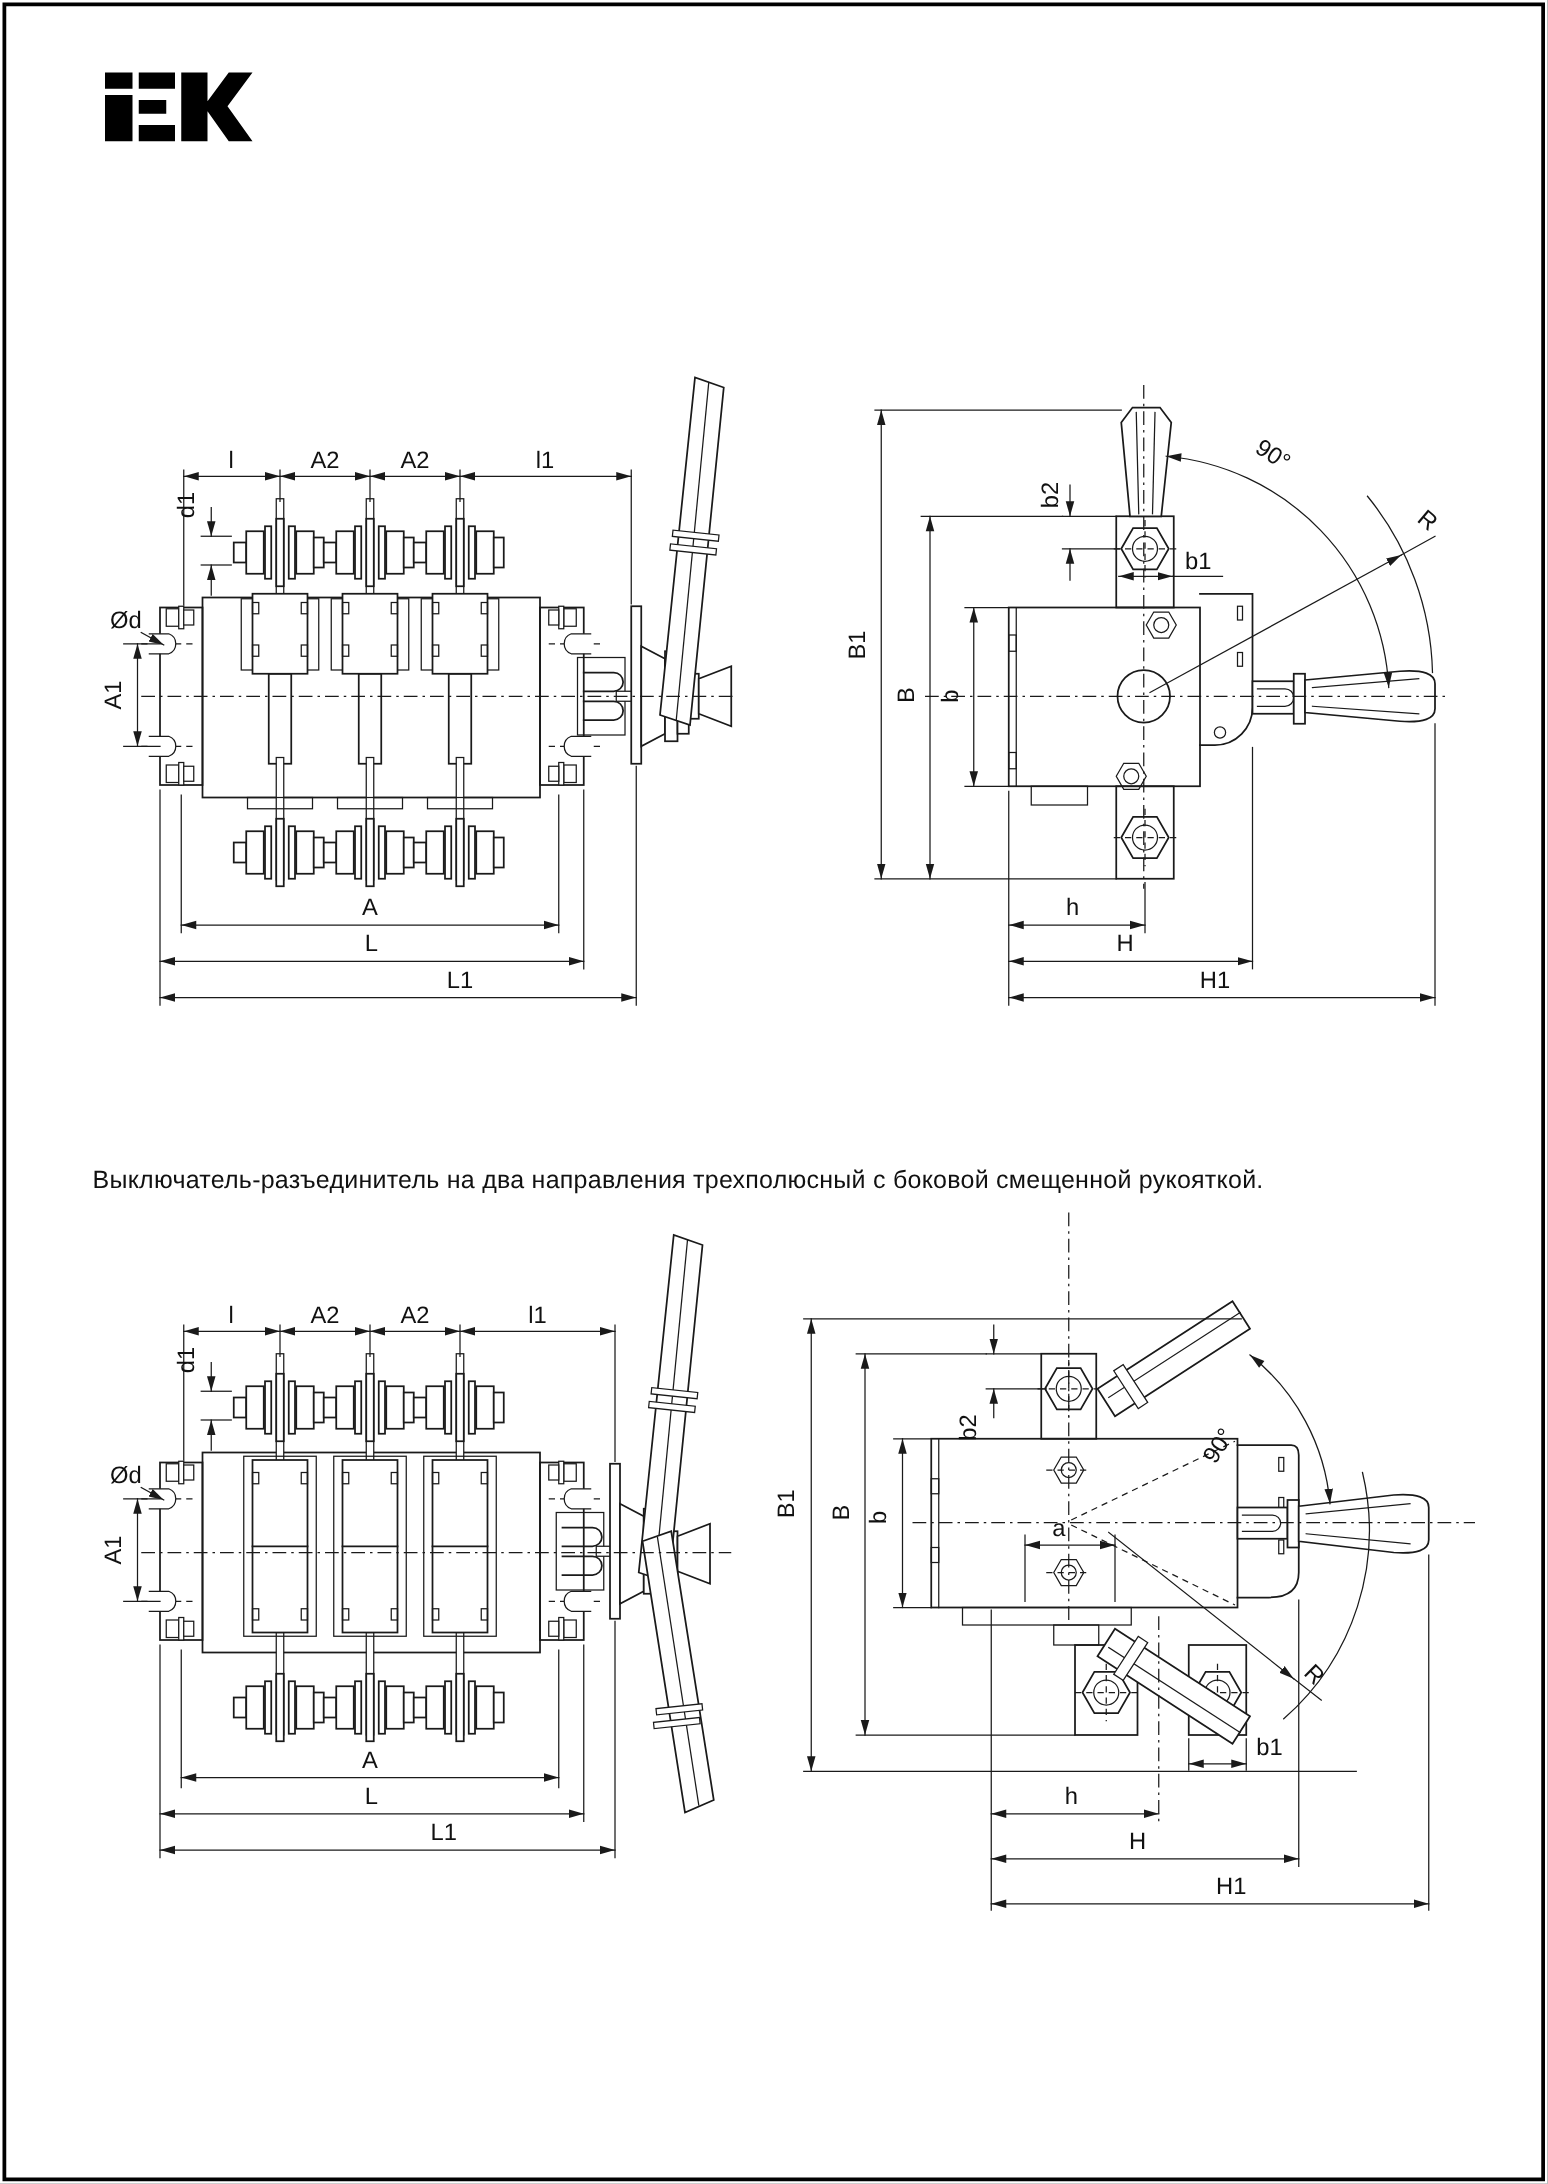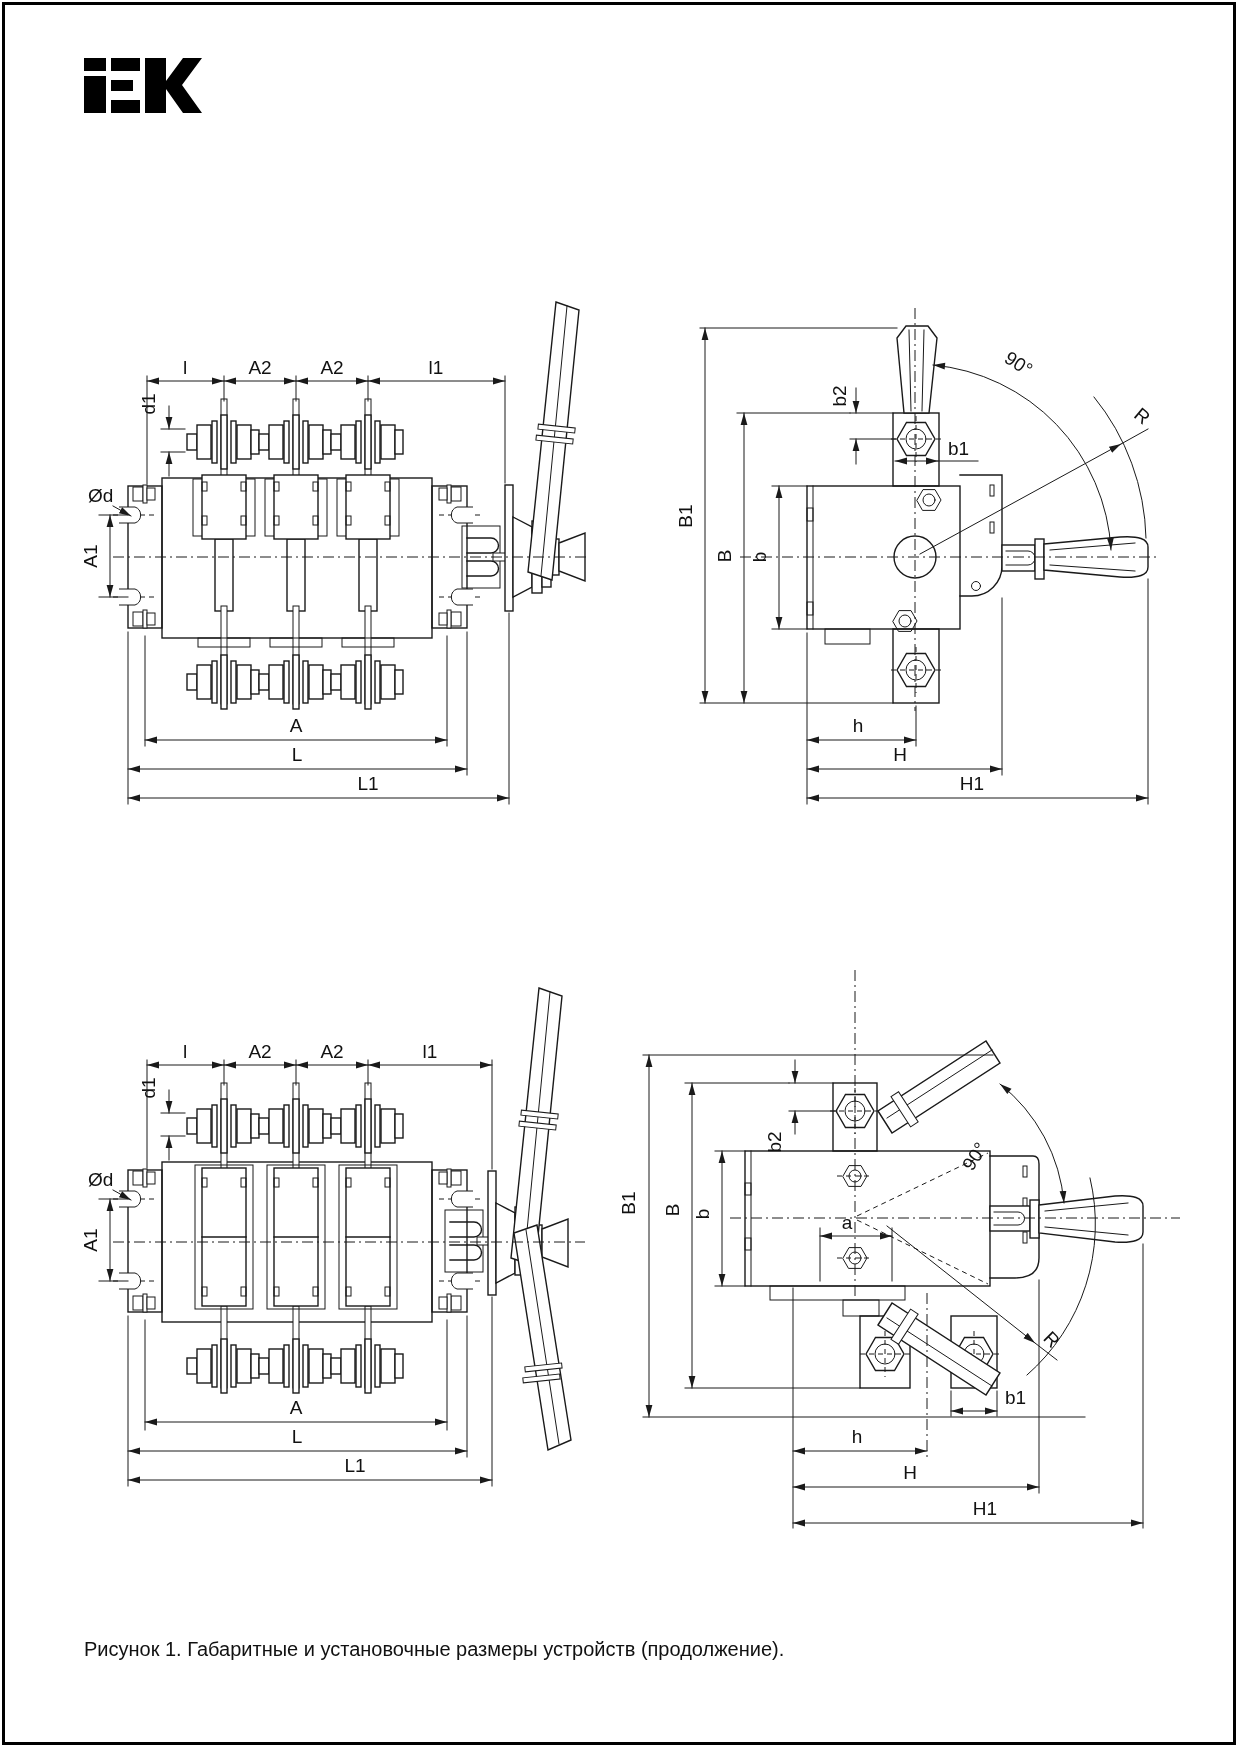--- a/index.html
+++ b/index.html
@@ -279,20 +279,21 @@
       <line class="l0" x1="548" y1="313" x2="548" y2="538"></line>
       <line class="l0" x1="207" y1="474" x2="316" y2="474" marker-start="url(#mas)" marker-end="url(#ma)"></line>
       <line class="l0" x1="207" y1="503" x2="402" y2="503" marker-start="url(#mas)" marker-end="url(#ma)"></line>
       <line class="l0" x1="207" y1="532" x2="548" y2="532" marker-start="url(#mas)" marker-end="url(#ma)"></line>
       <text class="lb" x="258" y="466" text-anchor="middle">h</text>
       <text class="lb" x="300" y="495" text-anchor="middle">H</text>
       <text class="lb" x="372" y="524" text-anchor="middle">H1</text>
     </g>
   </svg>
 
+  <div class="ttl" style="left:74px;top:933px">Выключатель-разъединитель на два направления трехполюсный с боковой смещенной рукояткой.</div>
 
   <svg style="left:85px;top:950px" width="505" height="548" viewBox="0 0 505 548">
     <g>
       <rect class="l1" x="77" y="212" width="270" height="160"></rect>
       <rect class="l1" x="43" y="220" width="34" height="142"></rect>
       <rect class="l1" x="347" y="220" width="35" height="142"></rect>
       <g>
         <rect class="wf0" x="136" y="133" width="6" height="90"></rect>
         <rect class="wf0" x="208" y="133" width="6" height="90"></rect>
         <rect class="wf0" x="280" y="133" width="6" height="90"></rect>
@@ -497,14 +498,13 @@
       <line class="l0" x1="548" y1="296" x2="548" y2="580"></line>
       <line class="l0" x1="198" y1="503" x2="332" y2="503" marker-start="url(#mas)" marker-end="url(#ma)"></line>
       <line class="l0" x1="198" y1="539" x2="444" y2="539" marker-start="url(#mas)" marker-end="url(#ma)"></line>
       <line class="l0" x1="198" y1="575" x2="548" y2="575" marker-start="url(#mas)" marker-end="url(#ma)"></line>
       <text class="lb" x="262" y="495" text-anchor="middle">h</text>
       <text class="lb" x="315" y="531" text-anchor="middle">H</text>
       <text class="lb" x="390" y="567" text-anchor="middle">H1</text>
     </g>
   </svg>
 
-  <div class="cap" style="left:84px;top:1638px">Рисунок 1. Габаритные и установочные размеры устройств (продолжение).</div>
 </div>
 
 </body></html>

